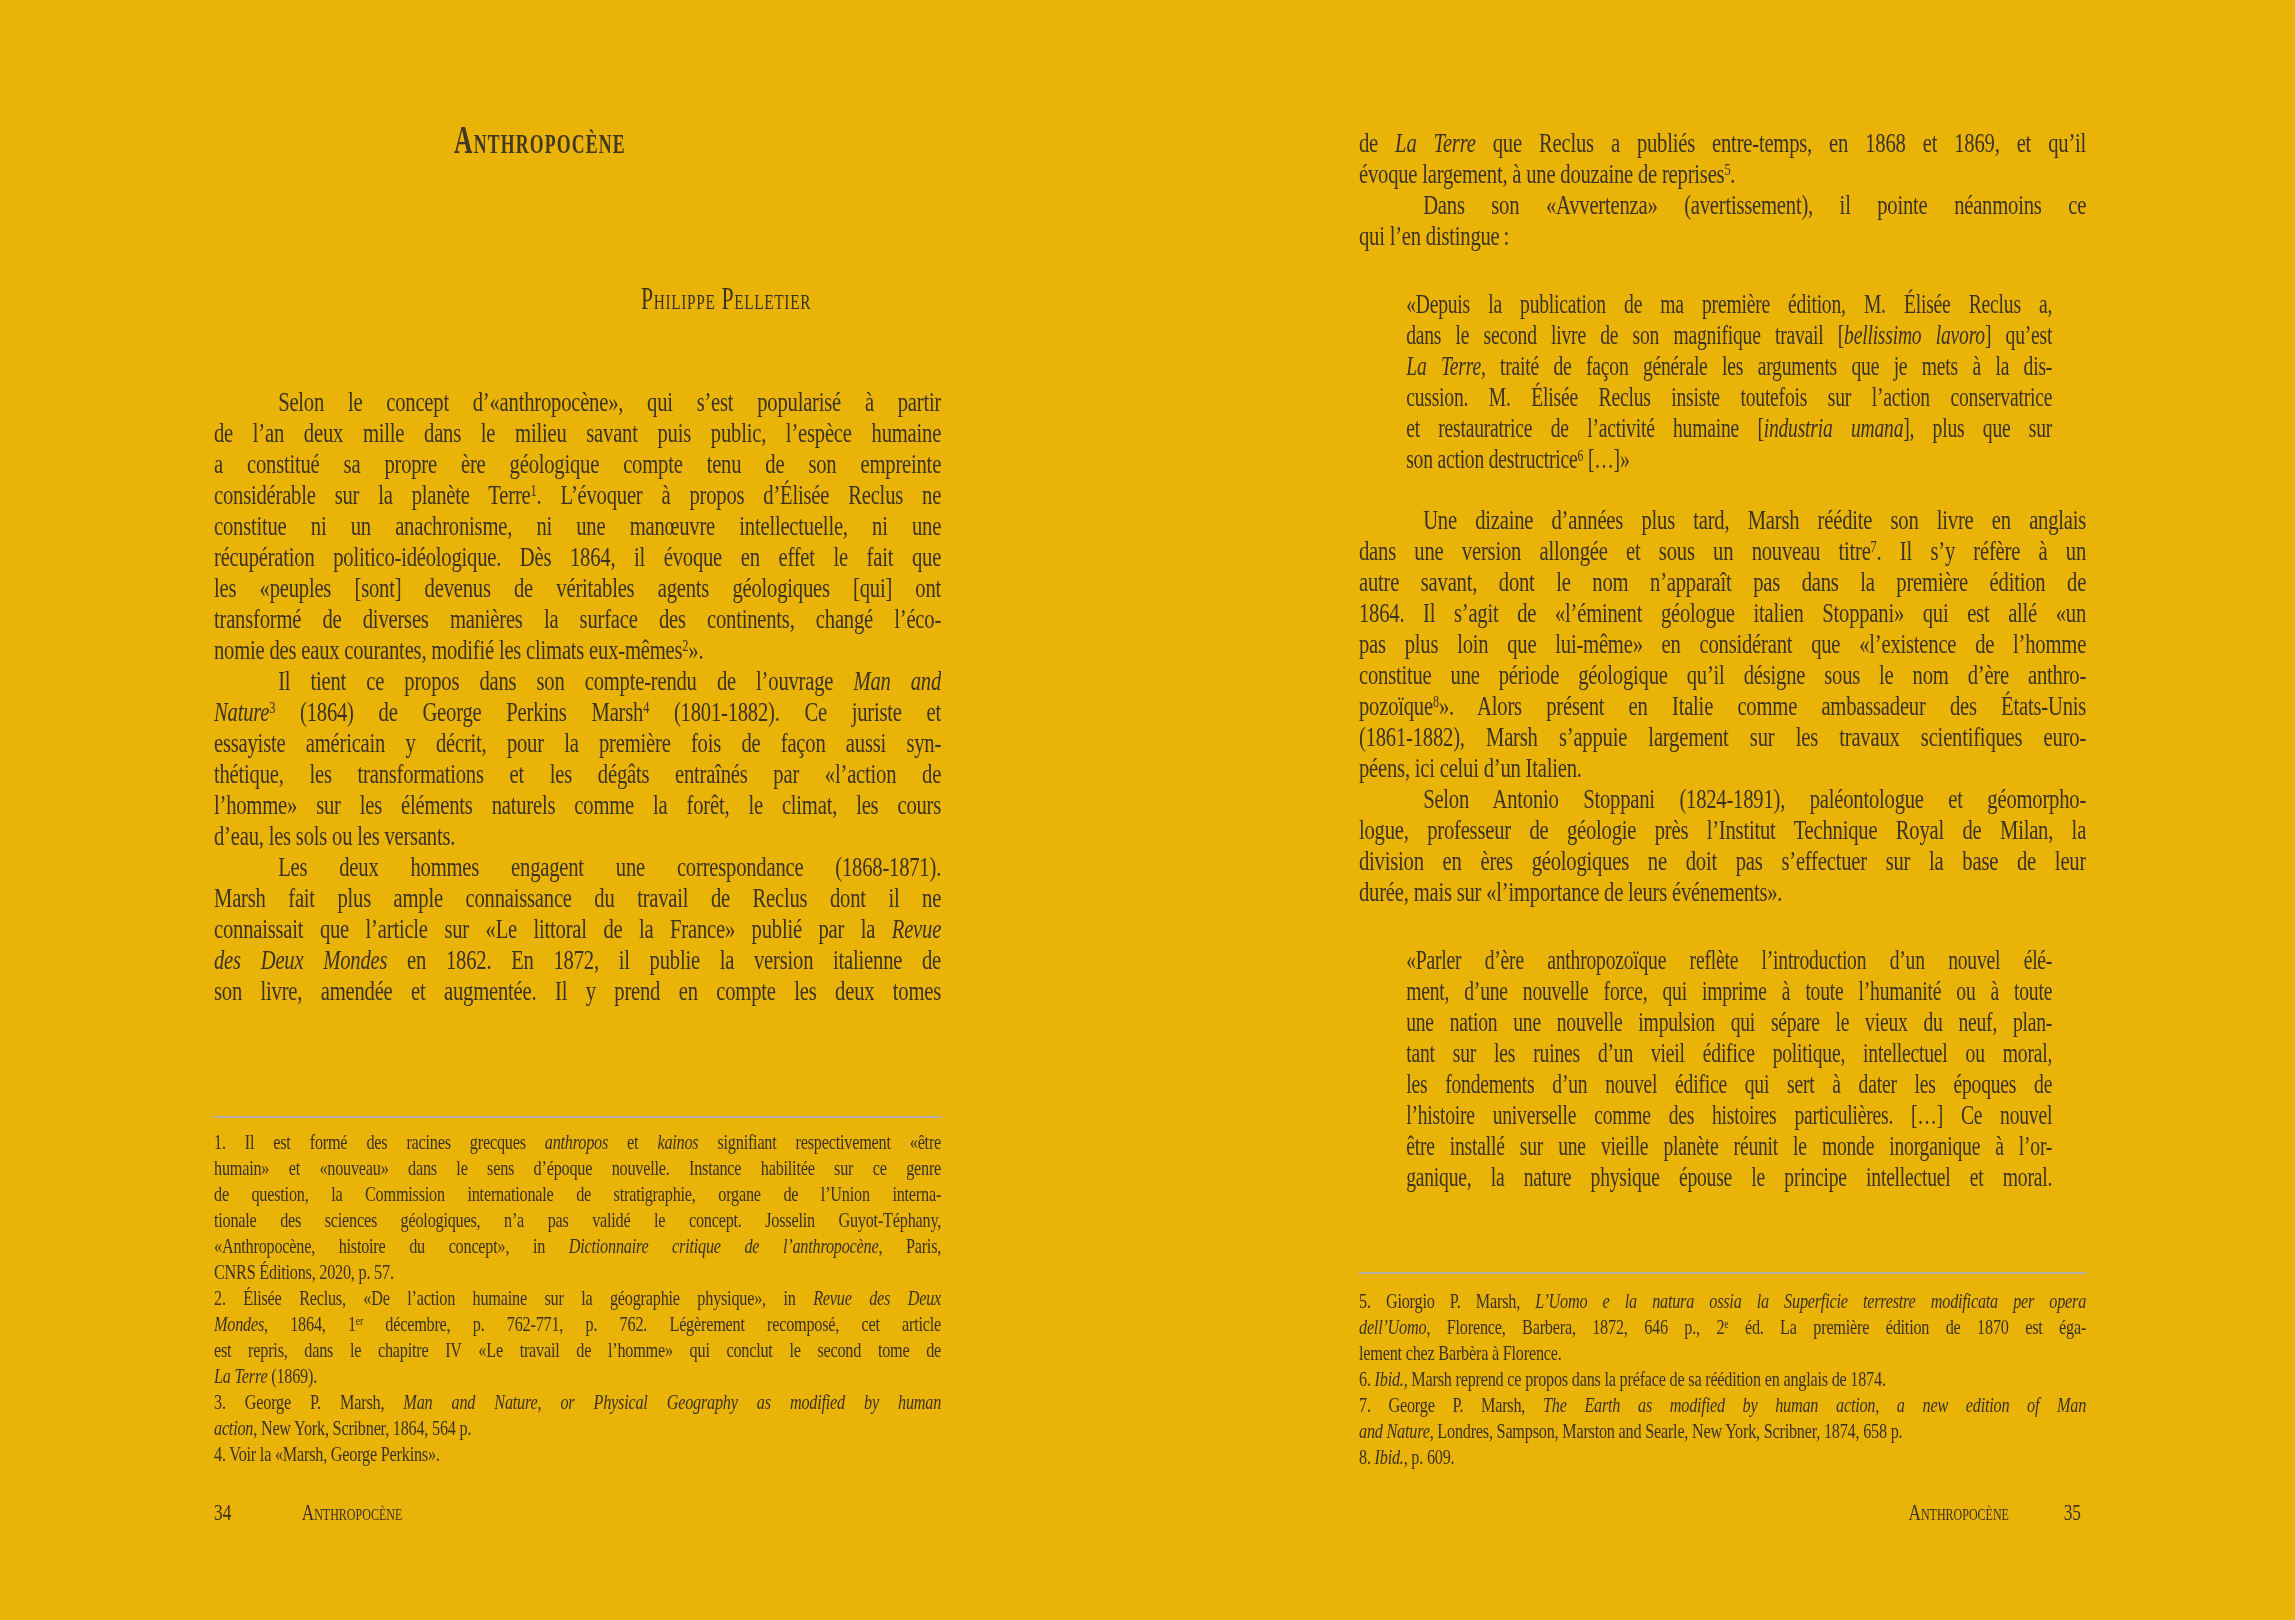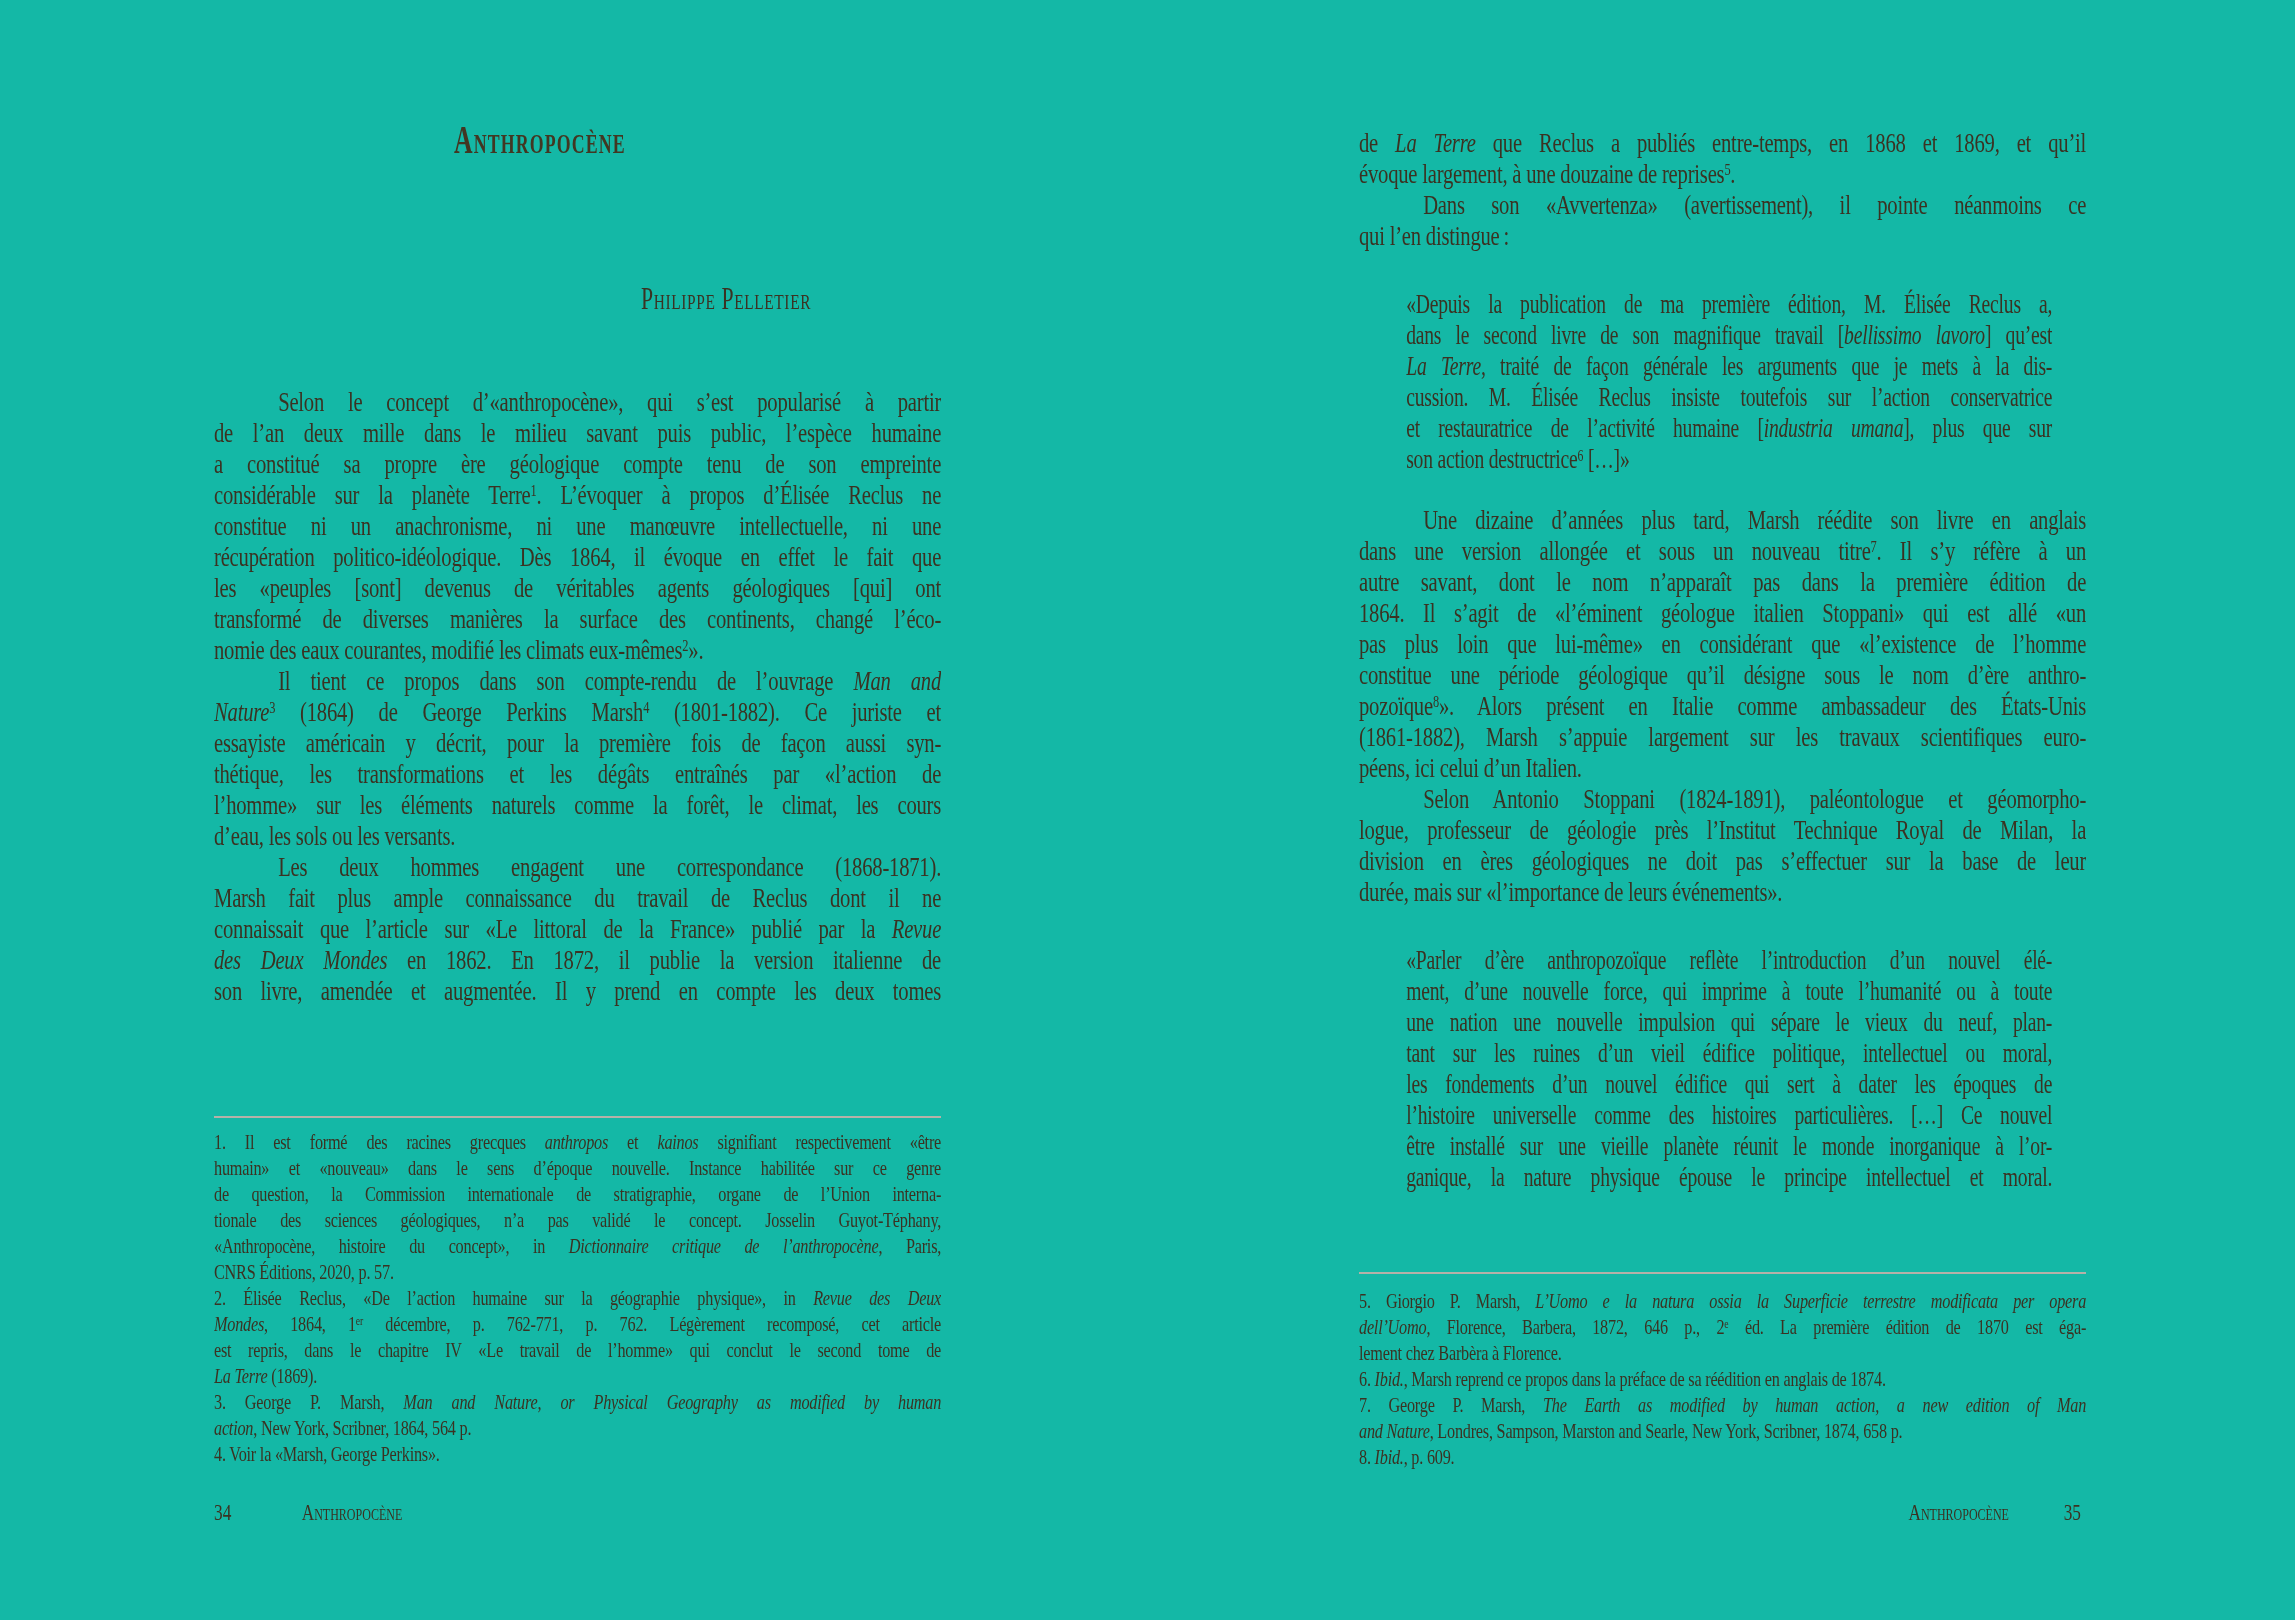--- a/index.html
+++ b/index.html
@@ -1,20 +1,20 @@
 <!DOCTYPE html>
 <html lang="fr" style="font-size:13.7px"><head>
 <meta charset="utf-8">
 <title>Anthropocène — pages 34-35</title>
 <style>
   * { margin:0; padding:0; box-sizing:border-box; }
   html,body { background:#ffffff; }
   .canvas {
     position:relative; width:2295px; height:1621px;
-    background:#14b8a6; overflow:hidden;
+    background:#eab308; overflow:hidden;
     font-family:"Liberation Serif", serif; color:#3b3222;
   }
   
   .colbox { position:absolute; width:986px; transform:scaleX(0.7374); transform-origin:0 0; }
   #left-body       { left:214px;  top:386px;  }
   #right-body      { left:1359px; top:127px;  }
   #left-footnotes  { left:214px;  top:1129px; }
   #right-footnotes { left:1359px; top:1288px; }
 
   .line {

